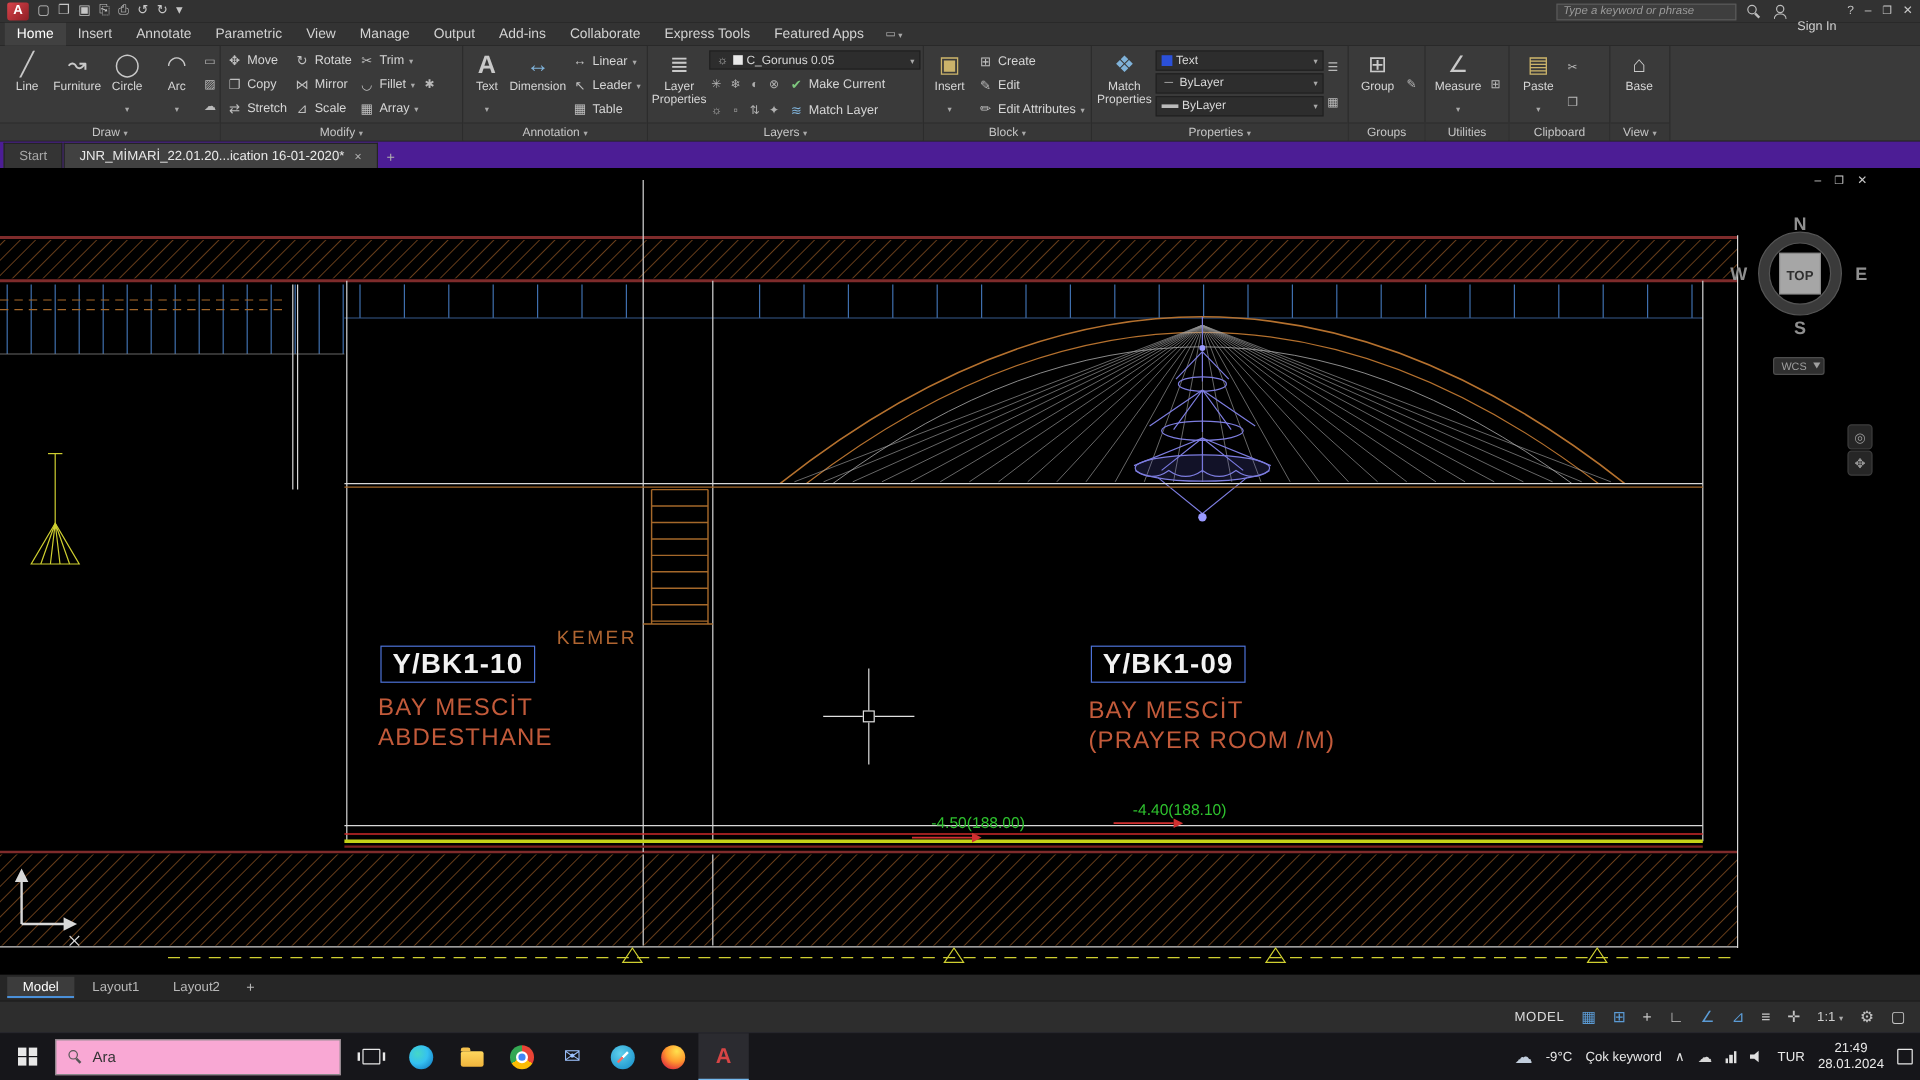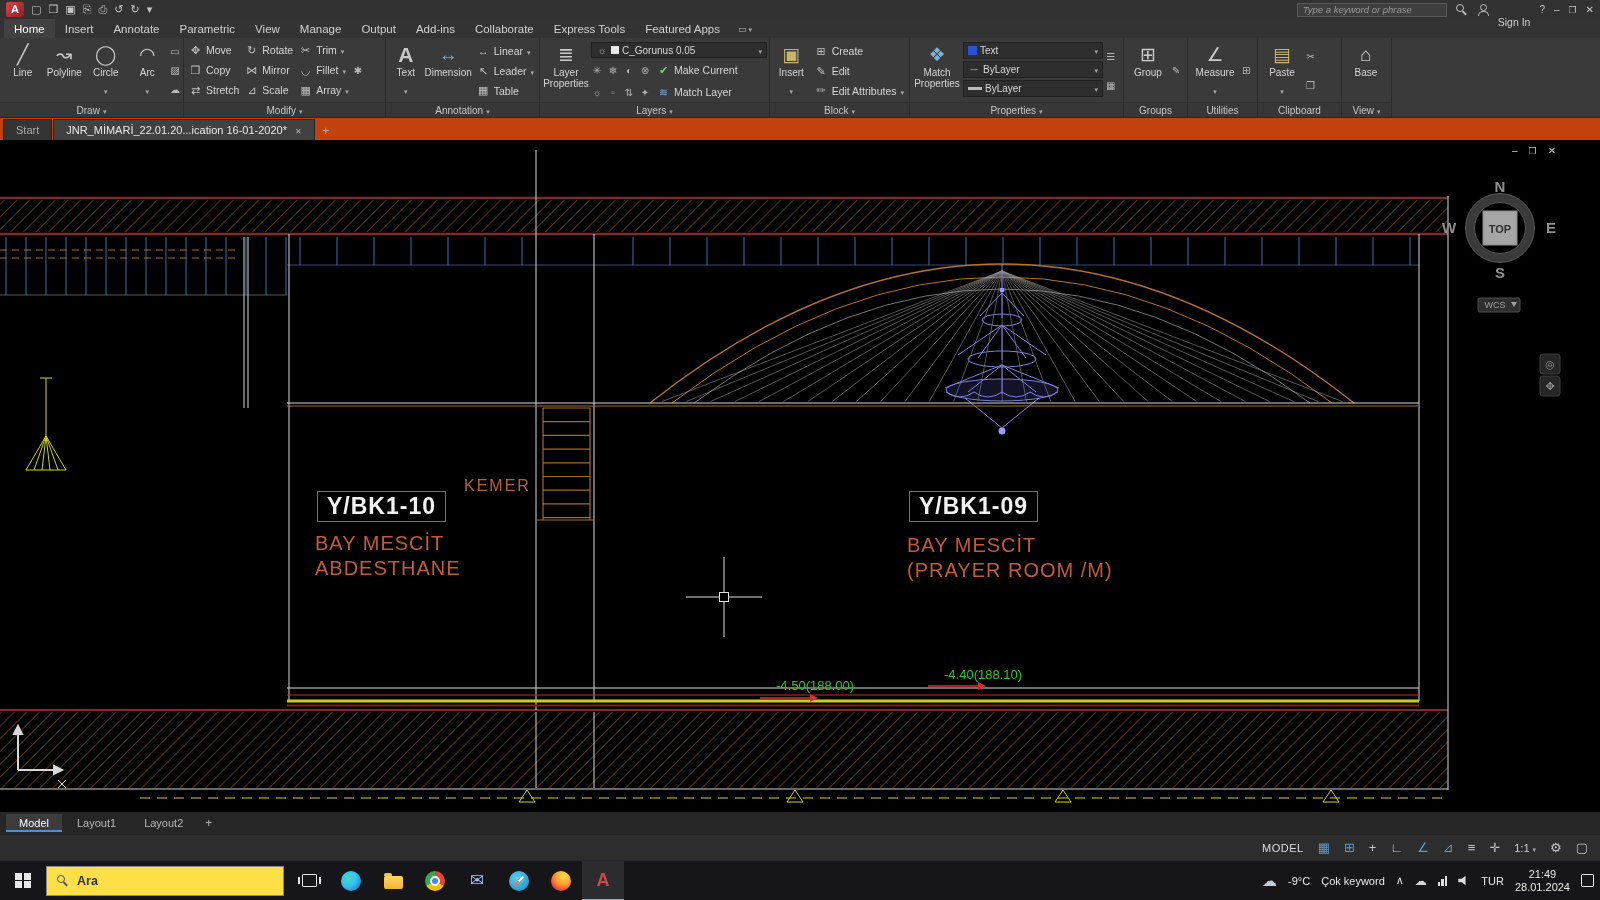--- a/index.html
+++ b/index.html
@@ -63,32 +63,32 @@
   .lwline{width:14px;height:3px;background:#bbb;display:inline-block;}
   .lay-col{display:flex;flex-direction:column;gap:2px;width:176px;padding-top:2px;}
   .lay-row{display:flex;align-items:center;gap:4px;}
   .lt{font-size:10px;color:#b0b0b0;width:12px;text-align:center;}
   .ic-gold{color:#cbb36a !important;}
   .ic-blue{color:#7fb2d9 !important;}
   .ic-green{color:#7ec87e !important;}
   .propcol{display:flex;flex-direction:column;gap:2px;width:140px;padding-top:2px;}
 
   
-  #filetabs{height:22px;background:#c2410c;display:flex;align-items:flex-end;padding-left:3px;gap:1px;}
+  #filetabs{height:22px;background:#4c1d95;display:flex;align-items:flex-end;padding-left:3px;gap:1px;}
   .ftab{height:21px;display:flex;align-items:center;padding:0 12px;font-size:11px;background:#343434;color:#a8a8a8;
         border:1px solid #242424;border-bottom:none;}
   .ftab.active{background:#414141;color:#e8e8e8;}
   .xico::after{content:"✕";font-size:8px;color:#b0b0b0;margin-left:8px;}
   .ft-add{width:20px;height:19px;display:flex;align-items:center;justify-content:center;color:#b0b0b0;font-size:12px;}
   .ft-add::after{content:"+";}
 
   
   #canvas{position:relative;width:1600px;height:672px;background:#000;overflow:hidden;}
   .cwc{position:absolute;top:5px;left:1512px;display:flex;gap:11px;color:#b9b9b9;font-size:9px;z-index:5;}
-  .ovl{position:absolute;z-index:4;}
+  .ovl{position:absolute;z-index:4;margin-top:47px;}
   #lbl-kemer{left:464px;top:337px;font-size:16px;letter-spacing:2px;color:#b06531;}
   .tagbox{border:1px solid #4d72d8;padding:1px 9px;font-size:23px;font-weight:bold;color:#f2f2f2;letter-spacing:1px;}
   #tag1{left:317px;top:351px;}
   #tag2{left:909px;top:351px;}
   .roomlbl{font-size:20px;color:#c25a3a;line-height:25px;letter-spacing:1px;}
   #bay1{left:315px;top:391px;}
   #bay2{left:907px;top:393px;}
 
   
   #layoutbar{height:22px;background:#262626;display:flex;align-items:center;padding-left:6px;gap:2px;font-size:11px;}
@@ -103,22 +103,22 @@
   .sic{font-size:13px;color:#c5c5c5;}
   .sic.blue{color:#5b9bd5;}
   .schip{display:flex;align-items:center;gap:3px;}
   #sb-model{letter-spacing:.5px;color:#dedede;}
 
   
   #taskbar{height:40px;background:#16161a;display:flex;align-items:center;border-top:1px solid #26262c;}
   .tb-start{width:46px;height:40px;display:flex;align-items:center;justify-content:center;}
   .winlogo{display:grid;grid-template-columns:7px 7px;grid-template-rows:7px 7px;gap:1.5px;}
   .winlogo i{background:#e8e8e8;}
-  .tb-searchbox{width:238px;height:30px;background:#fde047;border:1px solid #888;display:flex;align-items:center;
-                gap:8px;padding-left:10px;font-size:12.5px;color:#333;margin-right:4px;font-weight:bold;}
+  .tb-searchbox{width:238px;height:30px;background:#f9a8d4;border:1px solid #888;display:flex;align-items:center;
+                gap:8px;padding-left:10px;font-size:12.5px;color:#333;margin-right:4px;}
   .tb-app{width:42px;height:40px;display:flex;align-items:center;justify-content:center;position:relative;}
   .tb-app.active{background:#2b2b30;box-shadow:inset 0 -2px 0 #76b9ed;}
   .tv{width:15px;height:13px;border:1.5px solid #e8e8e8;border-radius:1px;position:relative;}
   .tv::before{content:"";position:absolute;left:-5px;top:2px;width:2px;height:7px;background:#e8e8e8;}
   .tv::after{content:"";position:absolute;right:-5px;top:2px;width:2px;height:7px;background:#e8e8e8;}
   .edge{width:20px;height:20px;border-radius:50%;background:radial-gradient(circle at 35% 35%,#45d7c6,#35c1f1 45%,#0b6cb8);}
   .folder{width:19px;height:13px;background:linear-gradient(#ffd75e,#f0b43c);border-radius:2px;position:relative;margin-top:3px;}
   .folder::before{content:"";position:absolute;top:-3px;left:0;width:8px;height:3px;background:#f5c14d;border-radius:2px 2px 0 0;}
   .chrome{width:20px;height:20px;border-radius:50%;position:relative;
           background:conic-gradient(#ea4335 0 120deg,#fbbc05 120deg 240deg,#34a853 240deg 360deg);}
@@ -187,21 +187,21 @@
   <div id="ribbon">
 
     <div class="panel" style="width:184px">
       <div class="pc">
         <div class="vbtn">
           <span class="ic">╱</span>
           <span class="lb">Line</span>
         </div>
         <div class="vbtn">
           <span class="ic">↝</span>
-          <span class="lb">Polyline</span>
+          <span class="lb">Furniture</span>
         </div>
         <div class="vbtn">
           <span class="ic">◯</span>
           <span class="lb">Circle</span>
           <span class="caret"></span>
         </div>
         <div class="vbtn">
           <span class="ic">◠</span>
           <span class="lb">Arc</span>
           <span class="caret"></span>

